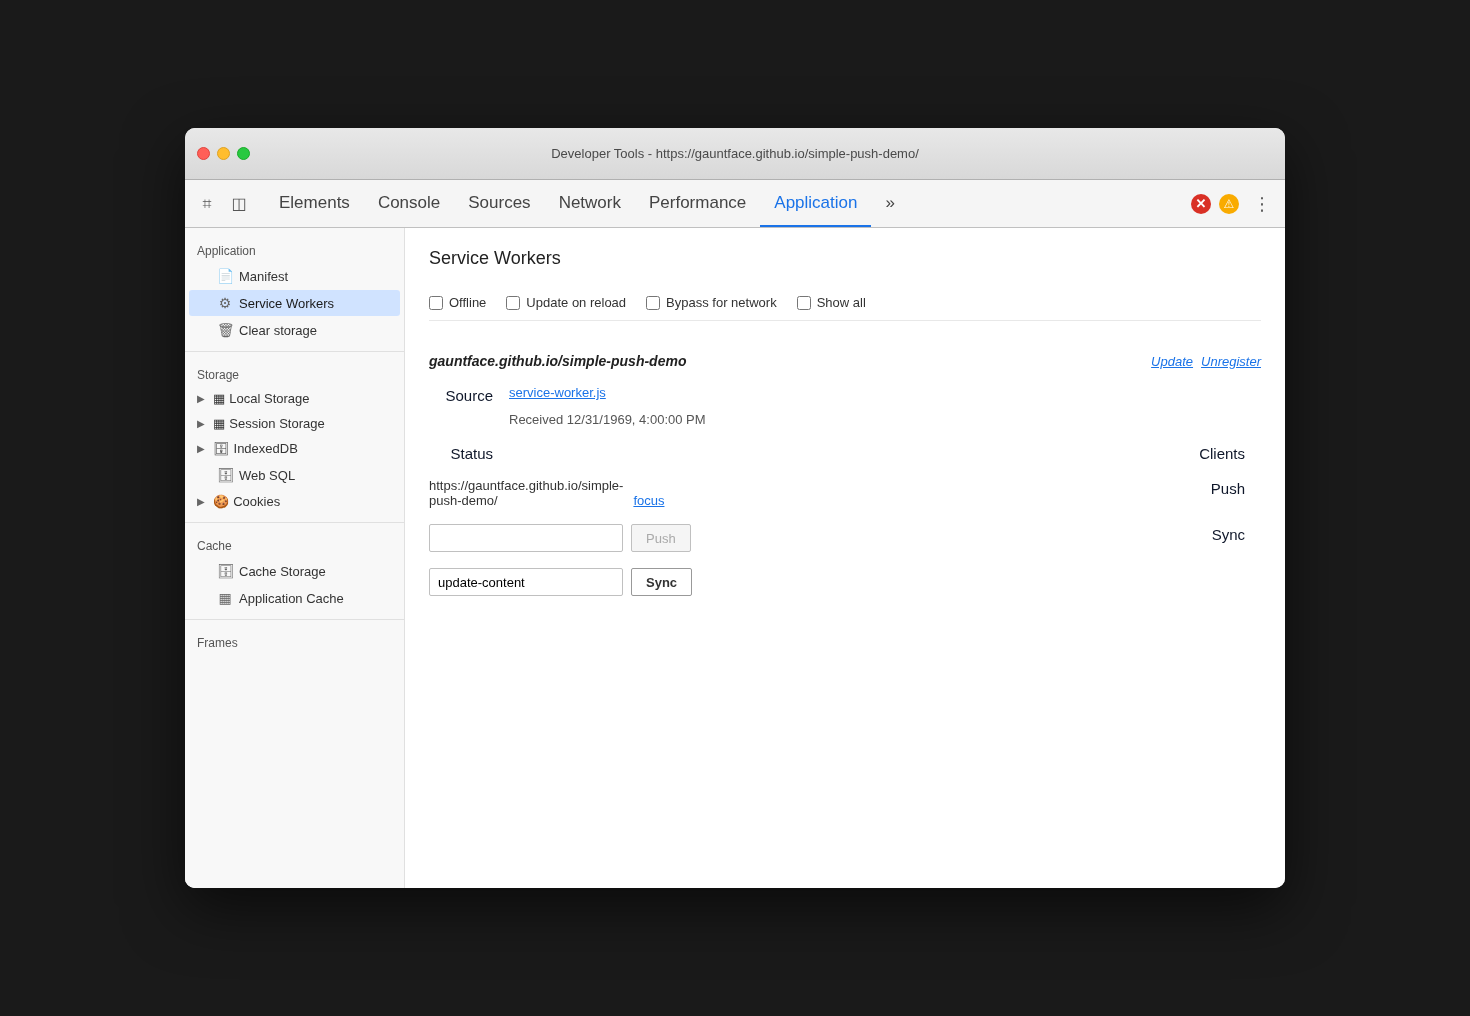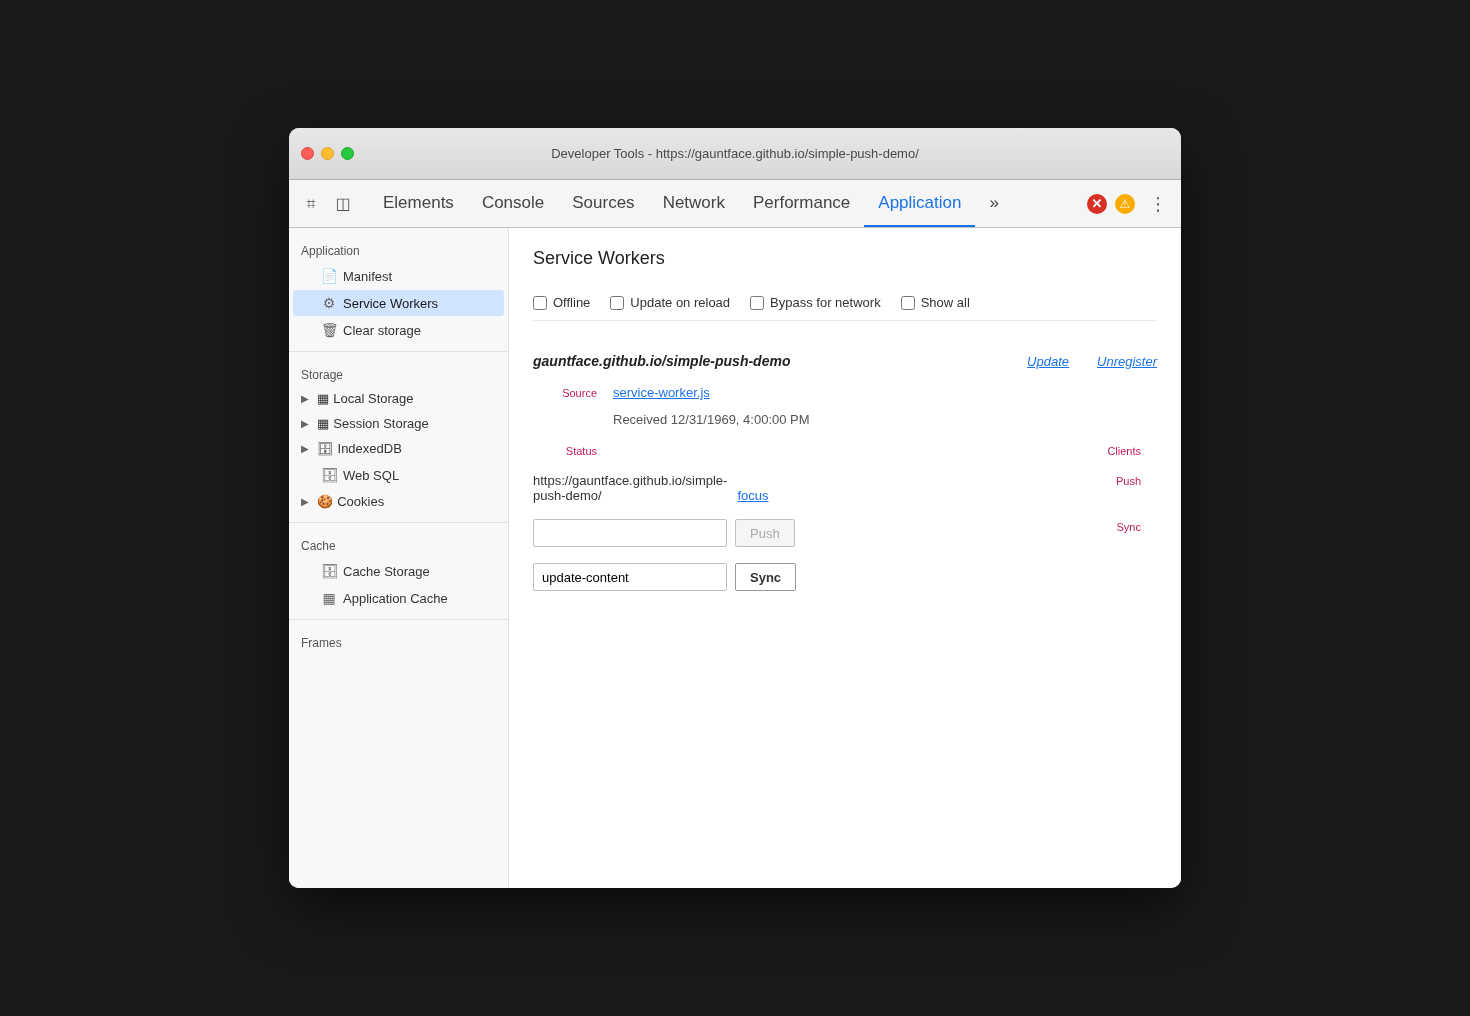--- a/index.html
+++ b/index.html
@@ -6,21 +6,21 @@
     body {
       background: #1a1a1a;
       display: flex;
       justify-content: center;
       align-items: center;
       min-height: 100vh;
       font-family: -apple-system, BlinkMacSystemFont, 'Helvetica Neue', Arial, sans-serif;
     }
 
     .window {
-      width: 892px;
+      width: 1100px;
       height: 760px;
       background: #f0f0f0;
       border-radius: 10px;
       box-shadow: 0 20px 60px rgba(0,0,0,0.6);
       overflow: hidden;
       display: flex;
       flex-direction: column;
     }
 
     
@@ -260,39 +260,39 @@
       font-weight: 600;
       color: #222;
       margin-bottom: 16px;
       display: flex;
       align-items: center;
       justify-content: space-between;
       font-style: italic;
     }
     .sw-domain-actions {
       display: flex;
-      gap: 28px;
+      gap: 8px;
     }
     .sw-link {
       color: #1a73e8;
       text-decoration: underline;
       cursor: pointer;
       font-size: 13px;
       font-weight: 400;
     }
 
     .sw-fields {
       display: grid;
       grid-template-columns: 80px 1fr;
       gap: 16px 0;
       align-items: start;
     }
     .sw-field-label {
-      font-size: 11px;
-      color: #be185d;
+      font-size: 15px;
+      color: #0f172a;
       padding-top: 2px;
       text-align: right;
       padding-right: 16px;
     }
     .sw-field-value {
       font-size: 13px;
       color: #333;
     }
     .sw-field-value .source-link {
       color: #1a73e8;

